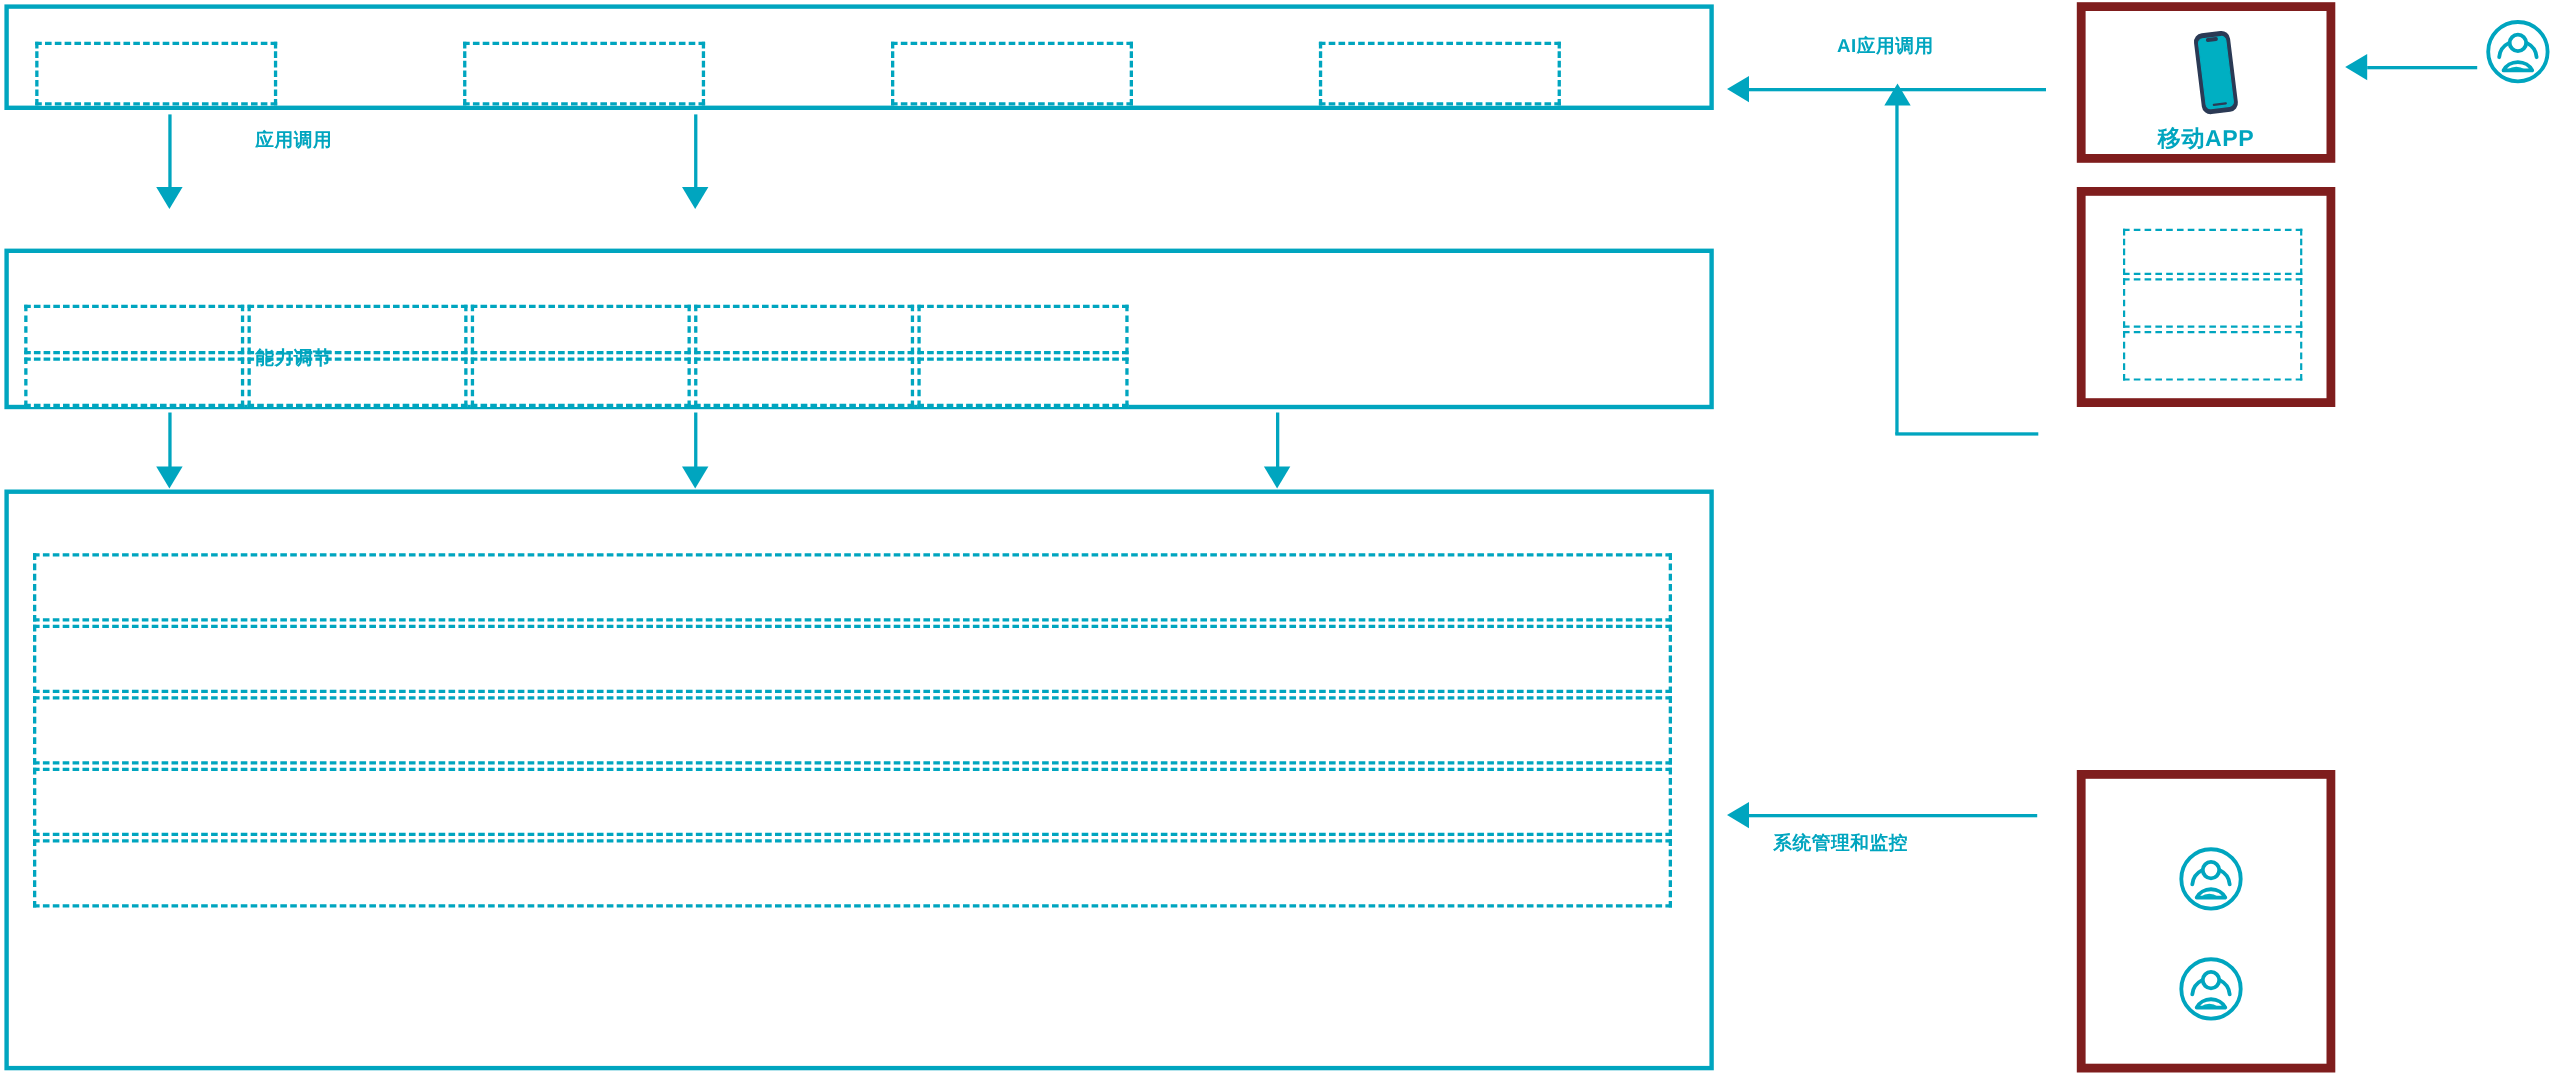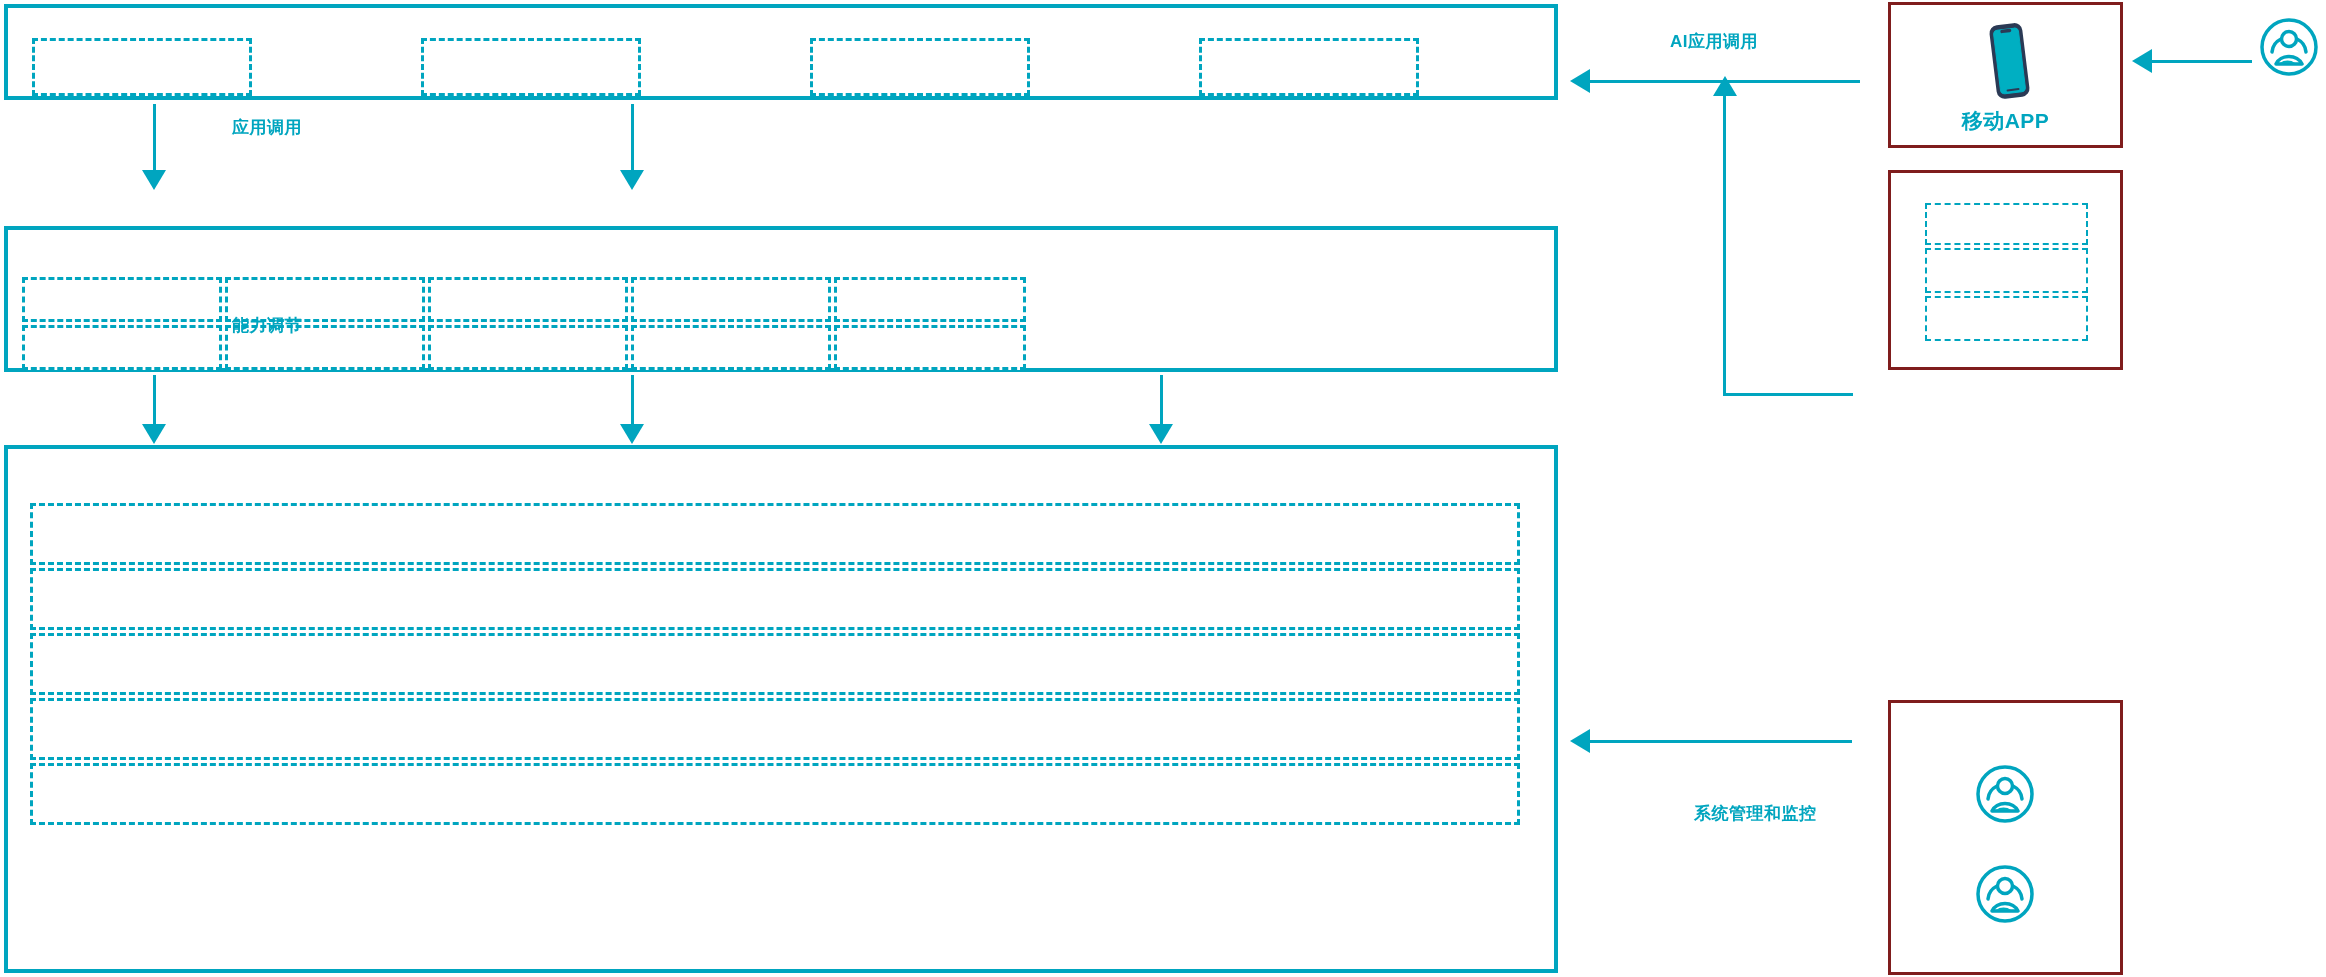--- a/index.html
+++ b/index.html
@@ -34,21 +34,21 @@
     background: #ffffff;
   }
   .dashed-box.thin {
     border-width: 2px;
   }
 
   
   .entity-card {
     position: absolute;
     box-sizing: border-box;
-    border: 3px solid #7f1d1d;
+    border: 8px solid #7f1d1d;
     background: #ffffff;
   }
   .entity-card-label {
     position: absolute;
     left: 0;
     right: 0;
     text-align: center;
     color: #00A5BF;
     font-size: 21px;
     font-weight: bold;
@@ -198,21 +198,21 @@
   <div class="arrow-line-h" style="left:1590px; top:80px; width:270px;"></div>
   <div class="arrow-head-left" style="left:1570px; top:69px;"></div>
   <div class="arrow-label" style="left:1670px; top:30px;">AI应用调用</div>
 
   <div class="arrow-line-v" style="left:1723px; top:95px; height:300px;"></div>
   <div class="arrow-head-up" style="left:1713px; top:76px;"></div>
   <div class="arrow-line-h" style="left:1723px; top:393px; width:130px;"></div>
 
   <div class="arrow-line-h" style="left:1590px; top:740px; width:262px;"></div>
   <div class="arrow-head-left" style="left:1570px; top:729px;"></div>
-  <div class="arrow-label" style="left:1694px; top:755px;margin-top:47px;">系统管理和监控</div>
+  <div class="arrow-label" style="left:1612px; top:755px;">系统管理和监控</div>
 
   <div class="entity-card" style="left:1888px; top:2px; width:235px; height:146px;">
     <div class="icon-wrap" style="left:72px; top:16px; width:92px; height:80px;">
       <svg viewBox="0 0 92 80" width="92" height="80" aria-hidden="true">
         <g transform="rotate(-7 46 40)">
           <rect x="31" y="4" width="31" height="72" rx="7" ry="7" fill="#2B3A55" stroke="#2B3A55" stroke-width="2"></rect>
           <rect x="34" y="8" width="25" height="64" rx="4" ry="4" fill="#00AFC2" stroke="#00AFC2" stroke-width="1"></rect>
           <rect x="41" y="8" width="11" height="3.5" rx="1.7" ry="1.7" fill="#2B3A55"></rect>
           <rect x="40" y="68" width="13" height="2" rx="1" ry="1" fill="#2B3A55"></rect>
         </g>

